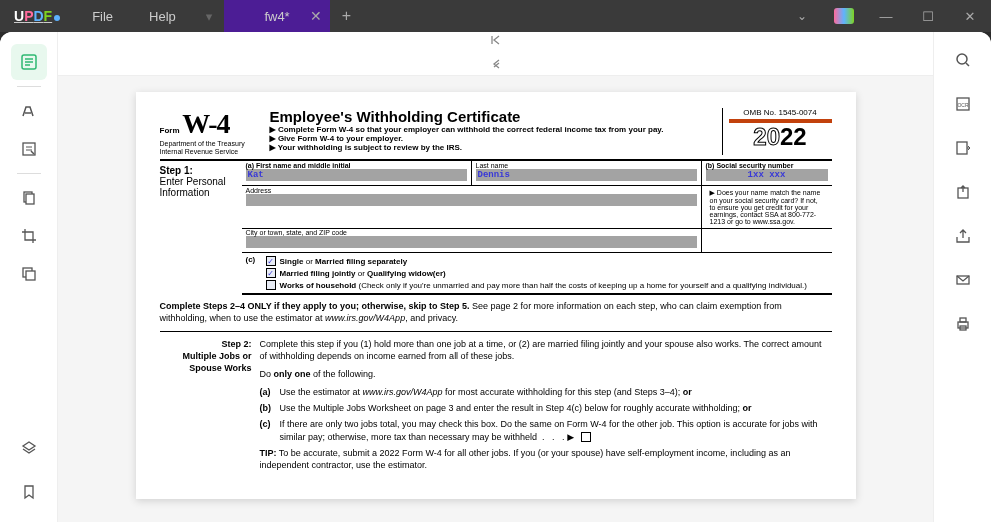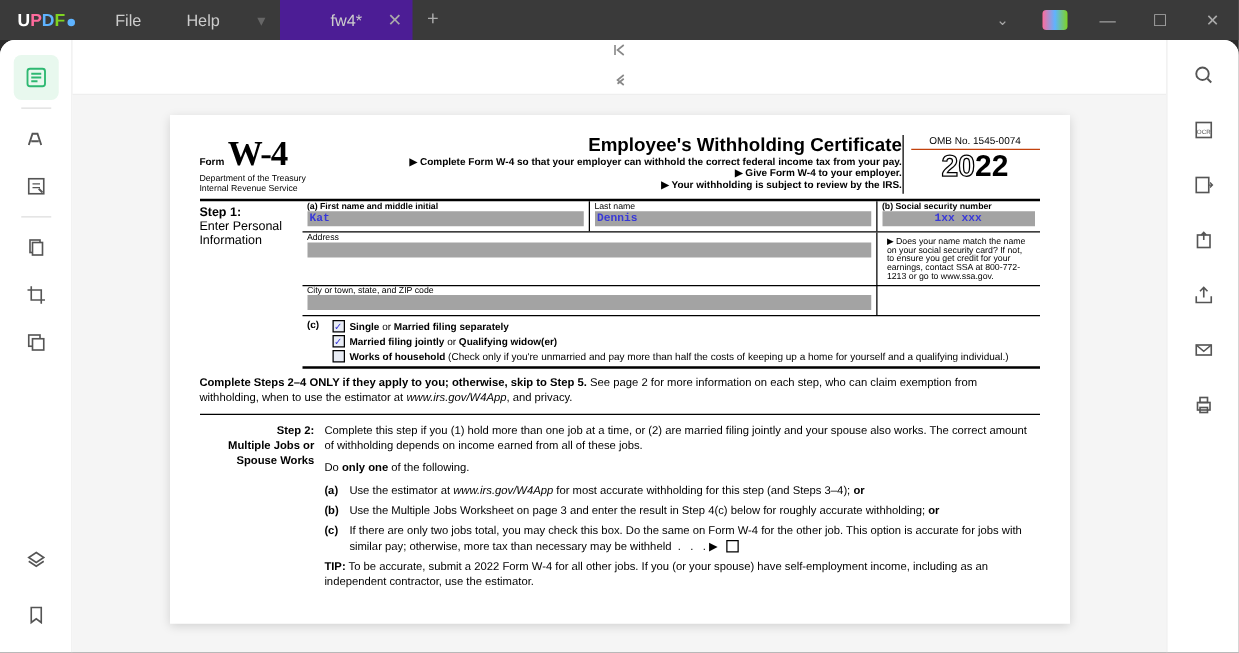--- a/index.html
+++ b/index.html
@@ -1,20 +1,20 @@
 <!DOCTYPE html>
 <html><head>
 <meta charset="utf-8">
 <style>
 * { margin: 0; padding: 0; box-sizing: border-box; }
 body { font-family: Arial, sans-serif; background: #2b2b2b; width: 991px; height: 522px; overflow: hidden; position: relative; }
 
 
 .titlebar { height: 32px; background: #3a3a3a; display: flex; align-items: center; color: #ccc; font-size: 13px; }
-.logo { padding: 0 14px; font-weight: bold; font-size: 14px; }
+.logo { padding: 0 14px; font-weight: bold; font-size: 14px; text-decoration: underline; }
 .logo .u { color: #fff; } .logo .p { color: #ff6b9d; } .logo .d { color: #5eb3ff; } .logo .f { color: #7ed321; }
 .logo-dot { width: 6px; height: 6px; background: #5eb3ff; border-radius: 50%; display: inline-block; margin-left: 2px; }
 .menu-item { padding: 0 18px; cursor: pointer; }
 .tab-sep { padding: 0 12px; color: #666; }
 .tab { display: flex; align-items: center; padding: 0 40px 0 40px; background: #4c1d95; height: 32px; position: relative; }
 .tab-close { position: absolute; right: 8px; color: #aaa; cursor: pointer; font-size: 14px; }
 .tab-add { padding: 0 12px; color: #aaa; cursor: pointer; font-size: 16px; }
 .titlebar-right { margin-left: auto; display: flex; align-items: center; }
 .tb-btn { width: 42px; height: 32px; display: flex; align-items: center; justify-content: center; color: #aaa; cursor: pointer; }
 .ai-icon { width: 20px; height: 16px; background: linear-gradient(90deg,#ff6b9d,#5eb3ff,#7ed321); border-radius: 3px; }
@@ -41,26 +41,26 @@
 
 .doc-viewport { flex: 1; background: #f5f5f5; overflow: auto; padding: 16px 0; }
 .page { width: 720px; margin: 0 auto; background: #fff; box-shadow: 0 2px 8px rgba(0,0,0,0.15); padding: 16px 24px; font-size: 10px; color: #000; }
 
 
 .form-header { display: flex; border-bottom: 2px solid #000; padding-bottom: 4px; }
 .fh-left { width: 110px; }
 .fh-left .formlabel { font-size: 8px; font-weight: bold; }
 .fh-left .w4 { font-size: 28px; font-weight: bold; font-family: "Times New Roman", serif; letter-spacing: -1px; }
 .fh-left .dept { font-size: 7px; line-height: 1.1; }
-.fh-center { flex: 1; text-align: right; }
+.fh-center { flex: 1; text-align: left; }
 .fh-center .title { font-size: 15px; font-weight: bold; }
 .fh-center .line { font-size: 8px; font-weight: bold; }
 .fh-center .line::before { content: "▶ "; }
 .fh-right { width: 110px; text-align: center; border-left: 1px solid #000; padding-left: 6px; }
-.fh-right .omb { font-size: 8px; border-bottom: 1px solid #c2410c; padding-bottom: 2px; }
+.fh-right .omb { font-size: 8px; border-bottom: 4px solid #c2410c; padding-bottom: 2px; }
 .fh-right .year { font-size: 24px; font-weight: bold; }
 .year .outline { -webkit-text-stroke: 1px #000; color: transparent; }
 
 .step-row { display: flex; border-bottom: 1px solid #000; }
 .step-label { width: 82px; padding: 4px 4px 0 0; font-weight: bold; font-size: 10px; }
 .step-label .sub { font-weight: normal; display: block; }
 .step-fields { flex: 1; }
 
 .field-row { display: flex; border-bottom: 1px solid #000; }
 .field-cell { border-right: 1px solid #000; padding: 1px 4px; position: relative; min-height: 24px; }

